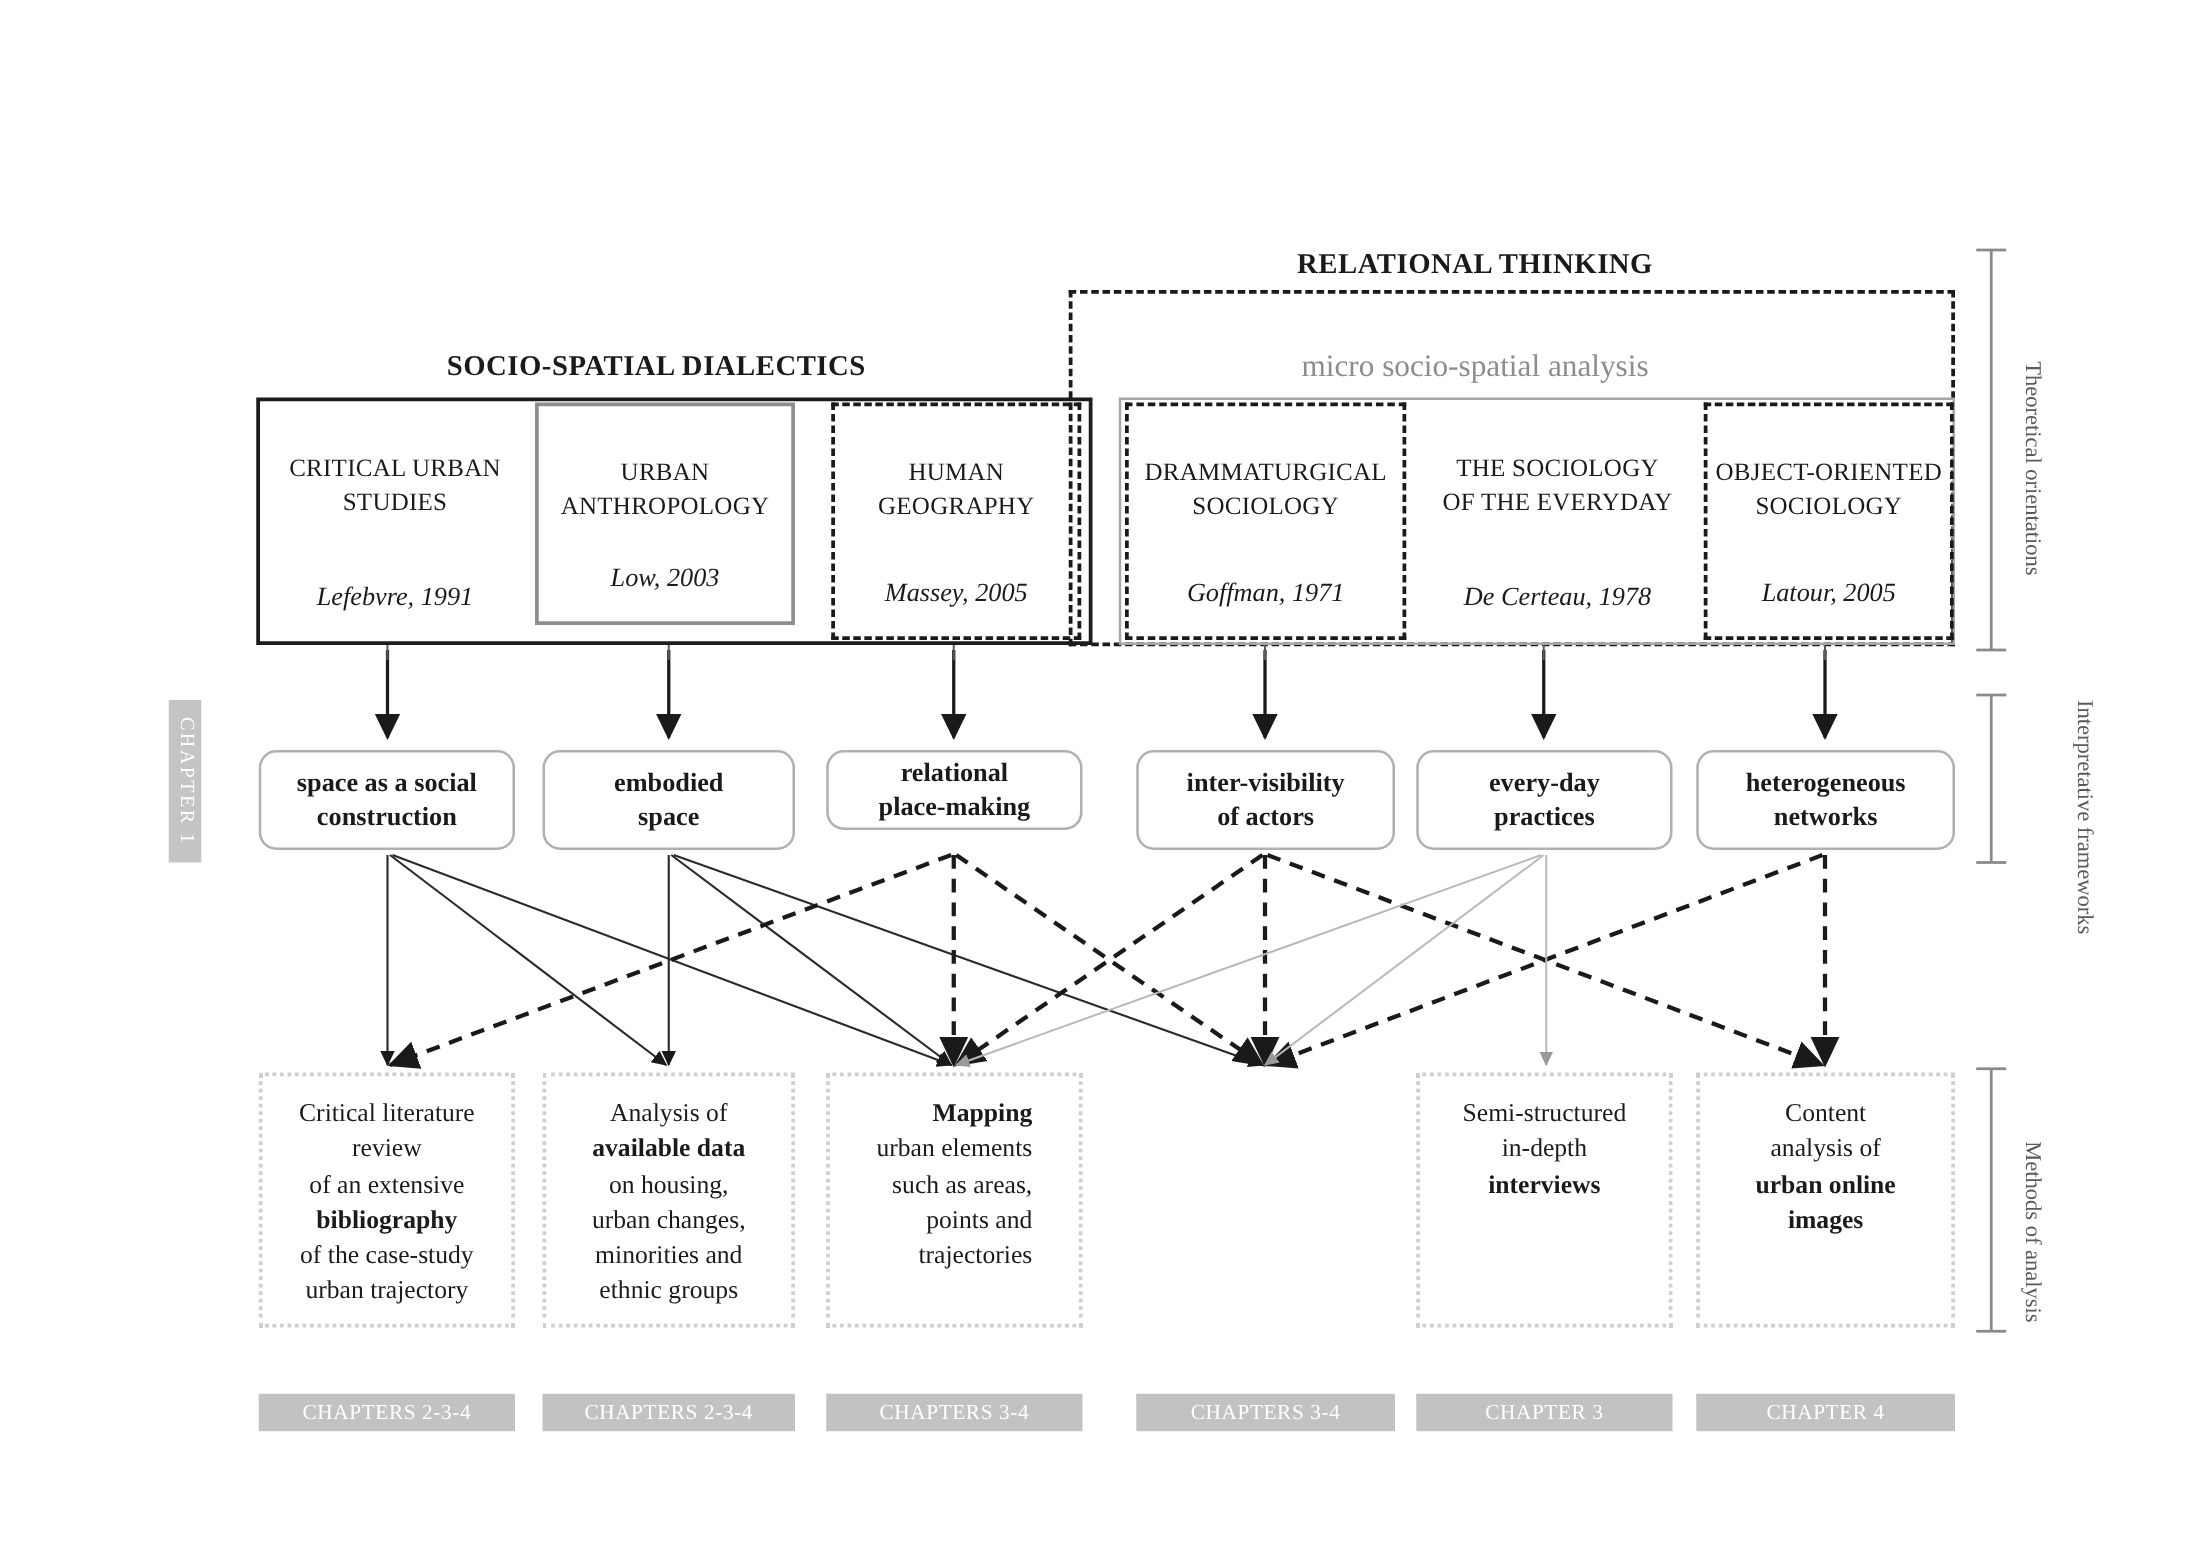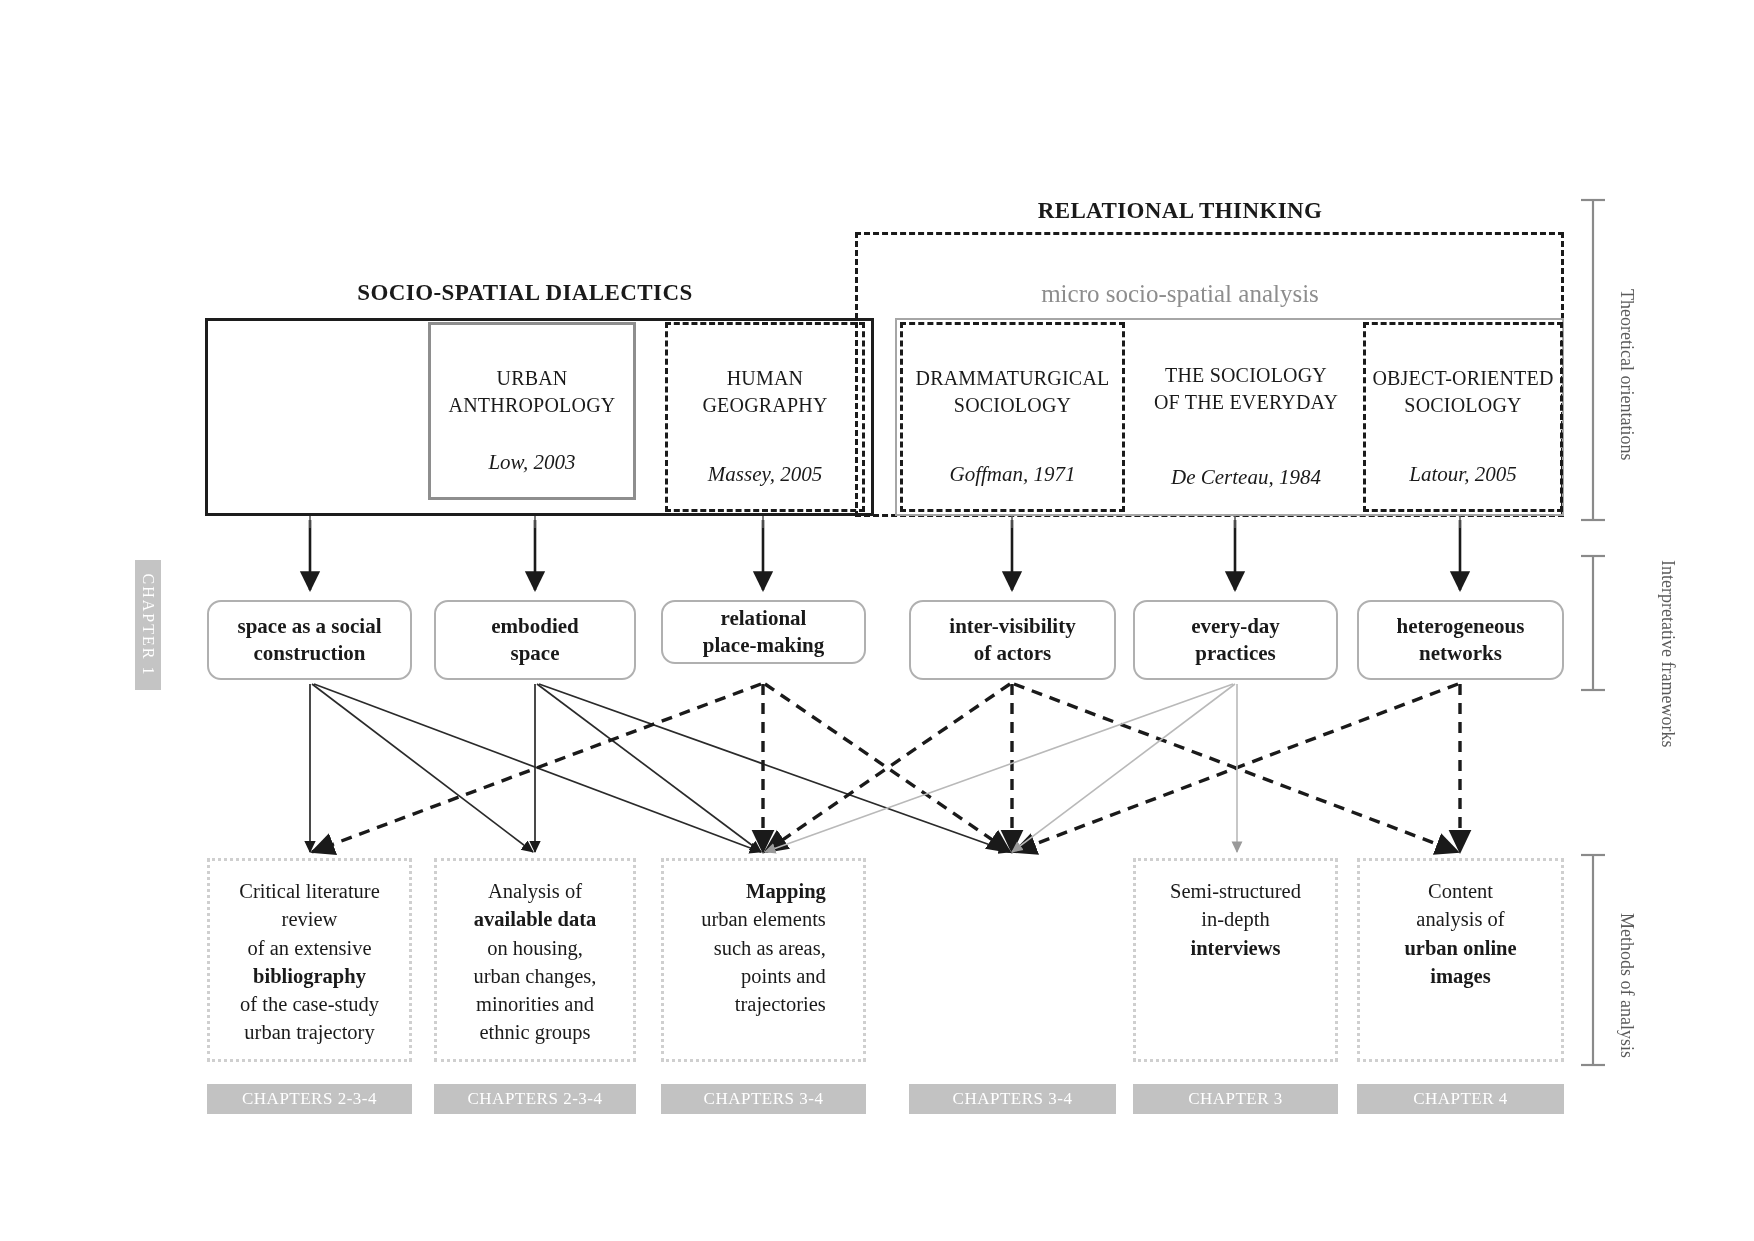--- a/index.html
+++ b/index.html
@@ -40,21 +40,21 @@
   
   .method{position:absolute;box-sizing:border-box;border:3px dotted #cfcfcf;
           display:flex;flex-direction:column;align-items:center;
           padding-top:16px;text-align:center;font-size:20.5px;line-height:1.38;
           background:#fff;}
   .method b{font-weight:bold;}
 
   
   .chaptag{position:absolute;box-sizing:border-box;background:#c2c2c2;color:#ffffff;
            display:flex;align-items:center;justify-content:center;
-           font-size:17px;letter-spacing:.5px;white-space:nowrap;}
+           font-size:17px;letter-spacing:.5px;white-space:nowrap;margin-top:31px;}
 
   
   .vband{position:absolute;background:#c4c4c4;color:#fff;
          display:flex;align-items:center;justify-content:center;
          font-size:16px;letter-spacing:2px;white-space:nowrap;}
   .vband span{transform:rotate(90deg);transform-origin:center;display:block;}
 
   
   .sidelab{position:absolute;color:#5a5a5a;font-size:18px;white-space:nowrap;
            line-height:1.15;text-align:center;}
@@ -74,20 +74,27 @@
   <div class="grp-title" style="left:870px;top:198px;width:620px;">RELATIONAL THINKING</div>
 
   <div class="grp-sub" style="left:880px;top:280px;width:600px;">micro socio-spatial analysis</div>
 
   <div class="outer dashed-big" style="left:855px;top:232px;width:709px;height:285px;"></div>
 
   <div class="outer gray" style="left:895px;top:318px;width:669px;height:198px;"></div>
 
   <div class="outer solid" style="left:205px;top:318px;width:669px;height:198px;"></div>
 
+  <div class="cell" style="left:210px;top:322px;width:212px;height:190px;">
+    <div class="disc">
+      <span>CRITICAL URBAN</span><br>
+      <span>STUDIES</span>
+    </div>
+    <div class="ref">Lefebvre, 1991</div>
+  </div>
 
   <div class="cell bordered-gray" style="left:428px;top:322px;width:208px;height:178px;">
     <div class="disc">
       <span>URBAN</span><br>
       <span>ANTHROPOLOGY</span>
     </div>
     <div class="ref">Low, 2003</div>
   </div>
 
   <div class="cell bordered-dash" style="left:665px;top:322px;width:200px;height:190px;">
@@ -104,21 +111,21 @@
       <span>SOCIOLOGY</span>
     </div>
     <div class="ref">Goffman, 1971</div>
   </div>
 
   <div class="cell" style="left:1130px;top:322px;width:232px;height:190px;">
     <div class="disc">
       <span>THE SOCIOLOGY</span><br>
       <span>OF THE EVERYDAY</span>
     </div>
-    <div class="ref">De Certeau, 1984</div>
+    <div class="ref">De Certeau, 1978</div>
   </div>
 
   <div class="cell bordered-dash" style="left:1363px;top:322px;width:200px;height:190px;">
     <div class="disc">
       <span>OBJECT-ORIENTED</span><br>
       <span>SOCIOLOGY</span>
     </div>
     <div class="ref">Latour, 2005</div>
   </div>
 

